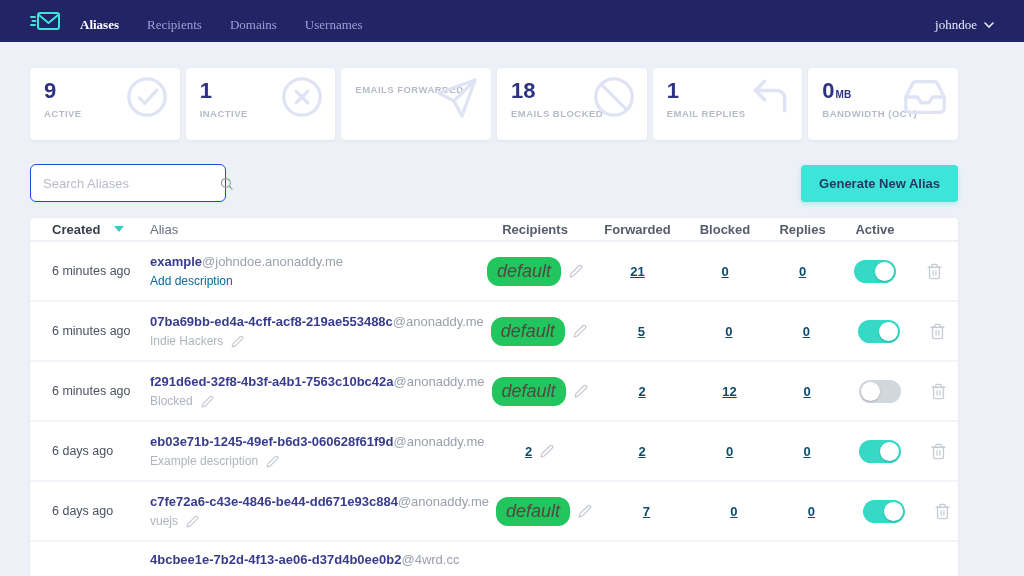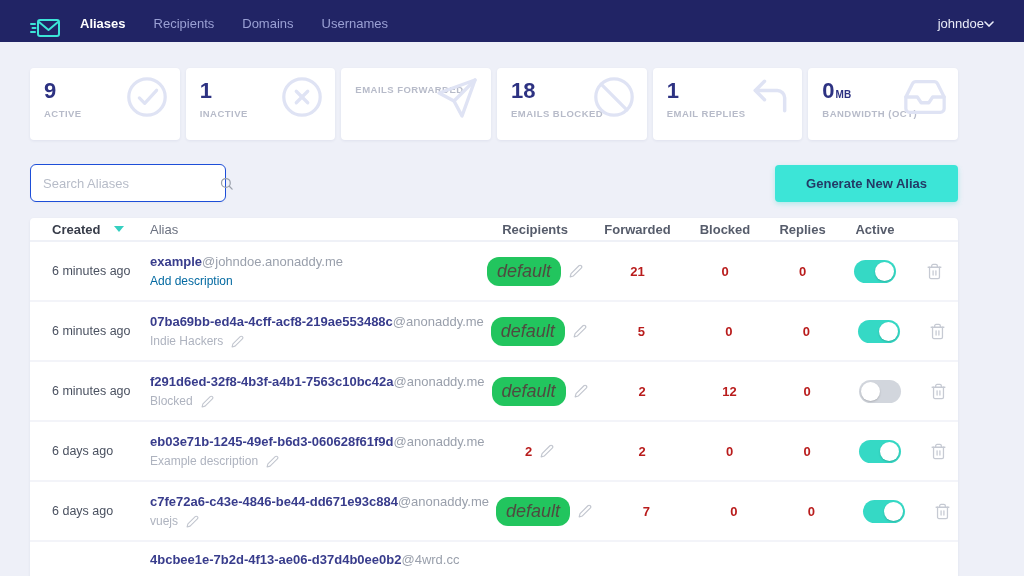--- a/index.html
+++ b/index.html
@@ -1,45 +1,45 @@
 <!DOCTYPE html>
 <html><head>
 <meta charset="utf-8">
 <style>
   * { margin:0; padding:0; box-sizing:border-box; }
   html,body { width:1024px; height:576px; overflow:hidden; }
   body { background:#eef0f8; font-family:"Liberation Sans", sans-serif; }
 
   
-  .navbar { height:42px; background:#212465; display:flex; align-items:flex-start; padding:16px 30px; }
+  .navbar { height:42px; background:#212465; display:flex; align-items:flex-end; padding:9px 30px;font-family:Liberation Serif, serif; }
   .brand { display:flex; align-items:center; margin-right:18px; cursor:pointer; }
   .nav-links { display:flex; gap:28px; align-items:center; }
   .nav-link { font-size:13px; color:#9aa0d4; cursor:pointer; }
   .nav-link.active { color:#ffffff; font-weight:bold; }
-  .user-menu { margin-left:auto; display:flex; align-items:center; color:#e9ebf8; font-size:13px; cursor:pointer; }
+  .user-menu { margin-left:auto; display:flex; align-items:center; gap:7px; color:#e9ebf8; font-size:13px; cursor:pointer; }
 
   .container { width:928px; margin:0 auto 0 30px; }
 
   
   .stats { display:flex; gap:6px; margin-top:26px; }
   .stat-card { position:relative; flex:1; height:72px; background:#fff; border-radius:4px;
                box-shadow:0 1px 3px rgba(35,45,100,.07); padding:11px 14px; overflow:hidden; }
   .stat-value { font-size:22px; font-weight:bold; color:#2d3282; line-height:1.1; }
   .stat-unit { font-size:10px; font-weight:bold; color:#2d3282; margin-left:1px; }
   .stat-label { margin-top:5px; font-size:9.5px; font-weight:bold; letter-spacing:.05em; color:#b7bbc9; }
   .stat-icon { position:absolute; top:6px; right:10px; color:#dfe3f4; }
 
   
   .toolbar { display:flex; justify-content:space-between; align-items:center; margin-top:24px; }
   .search-box { width:196px; height:38px; background:#fff; border:1px solid #1d4ed8; border-radius:6px;
                 display:flex; align-items:center; padding:0 12px; box-shadow:0 1px 2px rgba(35,45,100,.04); }
   .search-box input { flex:1; border:none; outline:none; font-size:13px; color:#3c4250; background:transparent; }
   .search-box input::placeholder { color:#b7bcc8; }
   .search-icon { color:#9aa0ab; display:flex; }
-  .generate-btn { height:37px; padding:0 31px; background:#3ce5d7; border:none; border-radius:4px;
+  .generate-btn { height:37px; padding:0 18px; background:#3ce5d7; border:none; border-radius:4px;
                   font-family:"Liberation Sans",sans-serif; font-size:13px; font-weight:bold; color:#233a66;
                   cursor:pointer; box-shadow:0 2px 5px rgba(60,220,210,.35); }
 
   
   .table-card { margin-top:16px; background:#fff; border-radius:4px; box-shadow:0 1px 3px rgba(35,45,100,.07); overflow:hidden; }
   .trow { display:grid; grid-template-columns:108px 1fr 110px 95px 80px 75px 70px 48px;
           align-items:center; padding-left:12px; }
   .thead { height:24px; border-bottom:2px solid #eff1f7; }
   .th { font-size:13px; font-weight:bold; color:#565c6b; text-align:center; }
   .th-created { color:#373c49; text-align:left; display:flex; align-items:center; gap:14px; padding-left:10px; cursor:pointer; }
@@ -49,21 +49,21 @@
   .drow { height:60px; border-bottom:2px solid #f3f4f9; }
   .created { font-size:12.5px; color:#4a5160; padding-left:10px; }
   .alias-cell { display:flex; flex-direction:column; gap:4px; }
   .email-line { font-size:13px; line-height:16px; white-space:nowrap; }
   .email-local { font-weight:bold; color:#383c8c; }
   .email-domain { color:#9aa0ac; }
   .desc-line { display:flex; align-items:center; gap:8px; font-size:12px; line-height:14px; color:#aeb3bf; }
   .desc-line.placeholder { color:#0369a1; }
   .cell-center { display:flex; align-items:center; justify-content:center; gap:8px; }
   .badge { background:#22c55e; color:#4f4b40; font-size:18px; padding:4px 10px; border-radius:12px;font-style:italic; }
-  .num { font-size:13px; font-weight:bold; color:#b91c1c; text-align:center; }
+  .num { font-size:13px; font-weight:bold; color:#0c4a6e; text-align:center;text-decoration:underline; }
   .pencil { color:#c2c6cf; display:flex; cursor:pointer; }
   .trash { color:#c6cad3; display:flex; justify-content:center; cursor:pointer; }
 
   
   .toggle { width:42px; height:23px; border-radius:12px; position:relative; cursor:pointer; margin:0 auto; }
   .toggle.on { background:#35d9c5; }
   .toggle.off { background:#d2d6dd; }
   .toggle .knob { position:absolute; top:2px; width:19px; height:19px; border-radius:50%; background:#fff;
                   box-shadow:0 1px 2px rgba(0,0,0,.18); }
   .toggle.on .knob { right:2px; }

